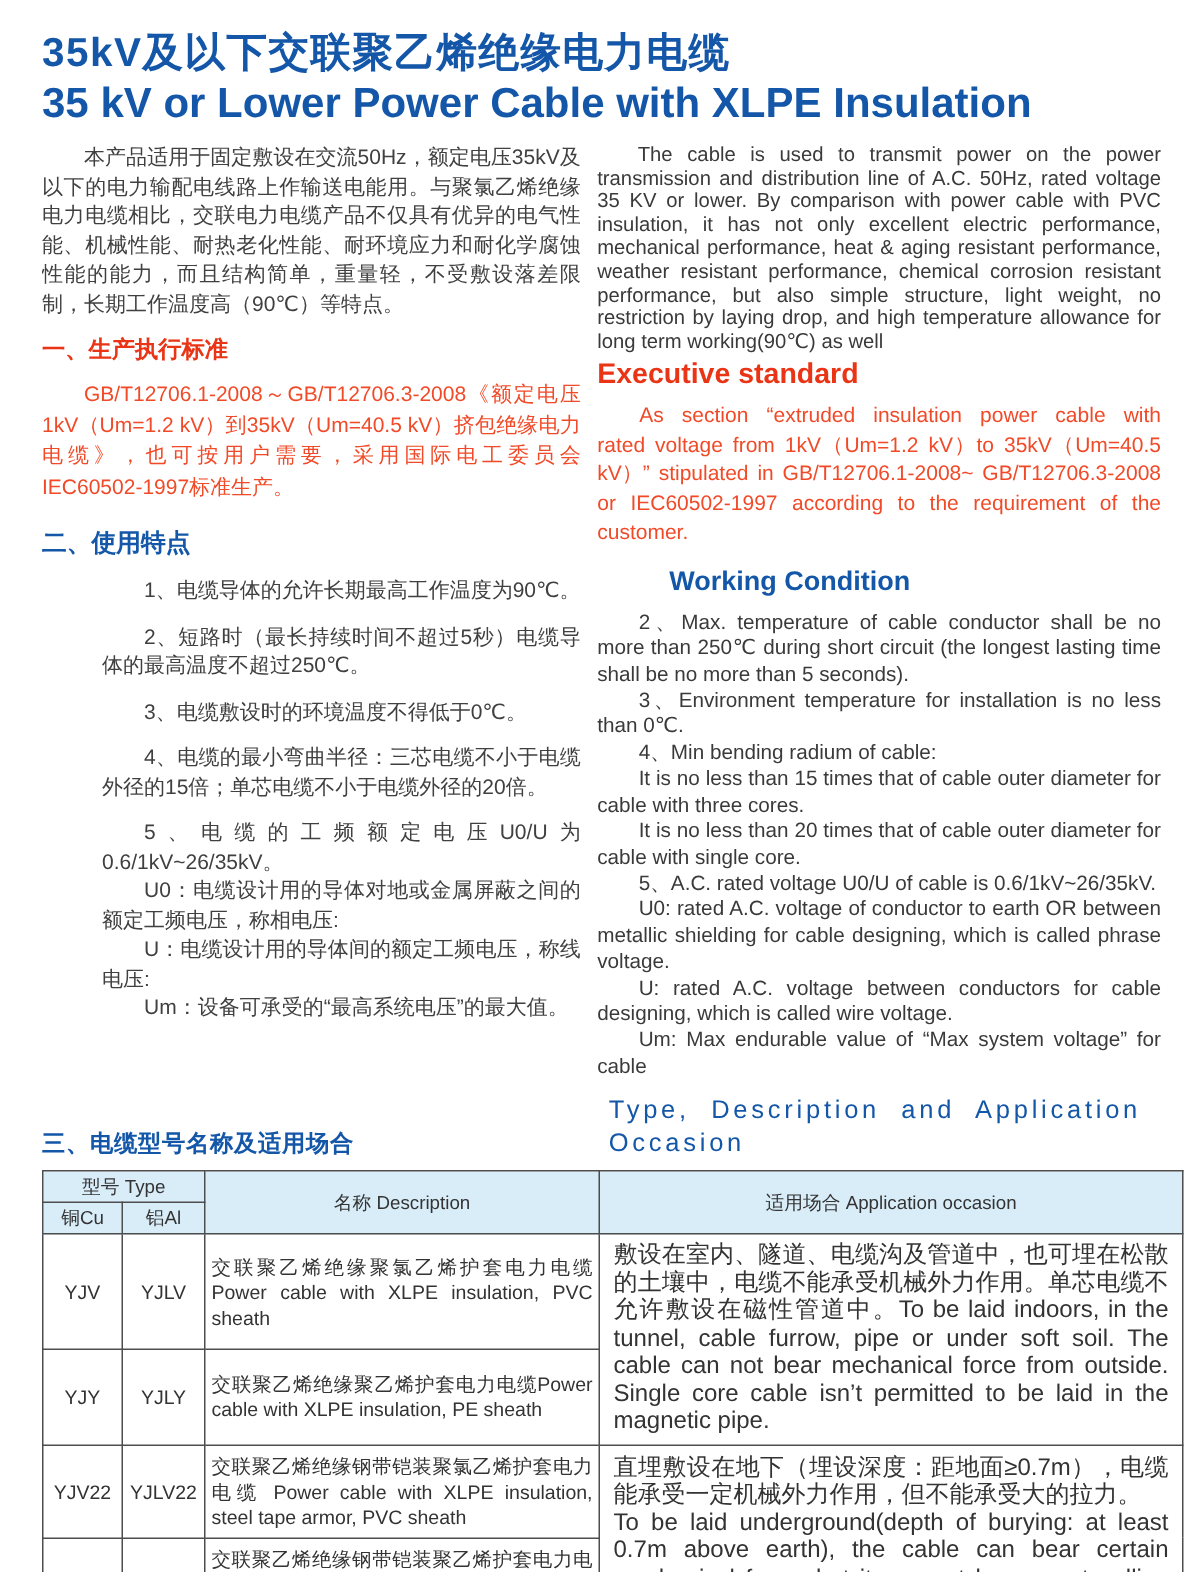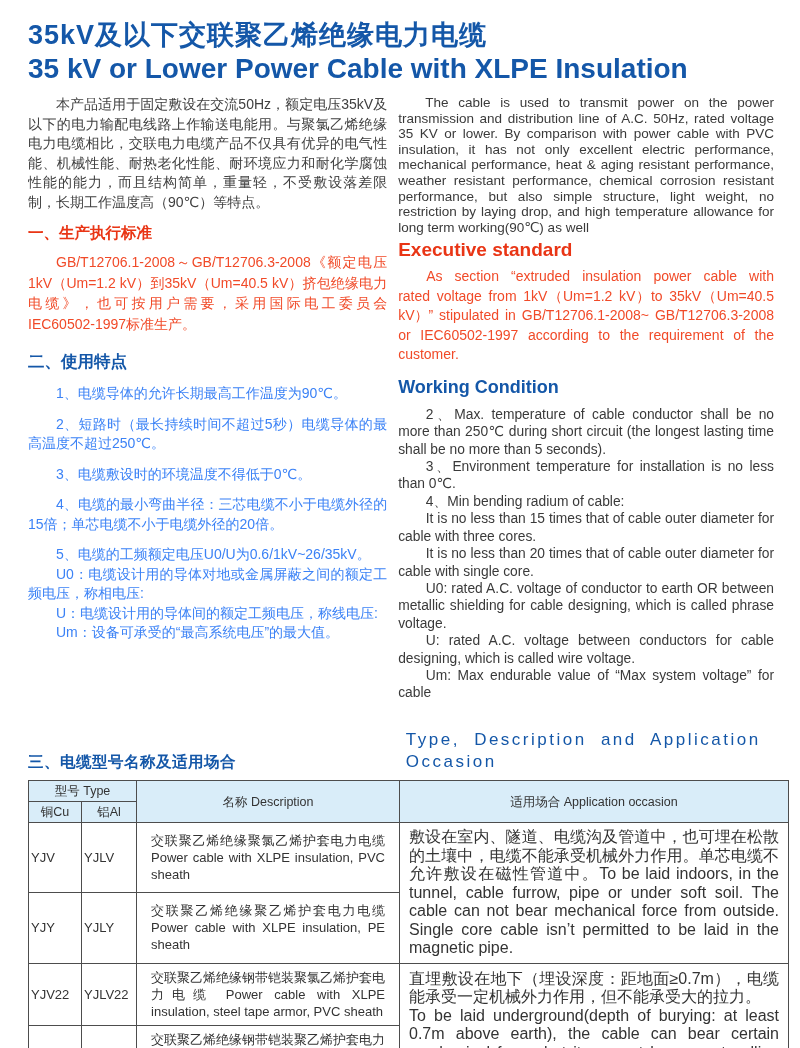--- a/index.html
+++ b/index.html
@@ -22,45 +22,45 @@
   .col-right{width:383px;}
 
   .ind{text-indent:2em;}
   .just{text-align:justify;}
 
   
   .zh-body{font-size:14px;line-height:19.5px;color:#404040;}
   .h-red-zh{color:#e93515;font-weight:bold;font-size:15.5px;margin-top:11px;}
   .red-body-zh{color:#f14a28;font-size:14px;line-height:20.5px;margin-top:8px;}
   .h-blue-zh{color:#1457a8;font-weight:bold;font-size:16.5px;margin-top:17px;}
-  .feat{font-size:14px;line-height:19.5px;color:#3b82f6;margin-top:11px;}
+  .feat{font-size:14px;line-height:19.5px;color:#404040;margin-top:11px;margin-left:40px;}
   .feat.tight{margin-top:0;}
 
   
   .en-intro{font-size:13.5px;line-height:15.6px;color:#3a3a3a;}
   .h-red-en{color:#e93515;font-weight:bold;font-size:19px;margin-top:4px;}
   .red-body-en{color:#f14a28;font-size:14px;line-height:19.5px;margin-top:6px;word-spacing:2px;}
-  .h-blue-en{color:#1457a8;font-weight:bold;font-size:18px;margin-top:12px;}
+  .h-blue-en{color:#1457a8;font-weight:bold;font-size:18px;margin-top:12px;margin-left:48px;}
   .wc-item{font-size:13.8px;line-height:17.4px;color:#3a3a3a;}
   .wc-list{margin-top:8px;}
 
   
   .type-headings{display:flex;gap:26px;margin-top:2px;align-items:flex-end;}
   .h-type-zh{width:366px;color:#1457a8;font-weight:bold;font-size:15.5px;letter-spacing:0.5px;}
   .h-type-en{width:383px;color:#1457a8;font-weight:normal;font-size:17px;line-height:22px;letter-spacing:2.5px;word-spacing:7px;}
 
   
   table.cable{width:760px;border-collapse:collapse;table-layout:fixed;margin-top:7px;}
   table.cable td{border:1px solid #4d4d4d;vertical-align:middle;}
   tr.th td{
     background:#d9edf9;font-size:12.5px;color:#333333;
     text-align:center;padding:1px 3px;height:18px;line-height:16px;
   }
-  td.cell-type{font-size:13px;color:#333333;padding:2px 2px;}
-  td.cell-desc{font-size:13px;color:#333333;text-align:justify;line-height:17px;padding:5px 14px;vertical-align:middle;}
+  td.cell-type{text-align:center;font-size:13px;color:#333333;padding:2px 2px;}
+  td.cell-desc{font-size:13px;color:#333333;text-align:justify;line-height:17px;padding:5px 4px;vertical-align:middle;}
   td.cell-occ{font-size:16px;color:#333333;text-align:justify;line-height:18.5px;padding:5px 9px;vertical-align:top;}
   .occ-en-block{display:block;}
 </style>
 </head>
 <body>
 
 <div class="page">
   <div class="content">
 
     <div class="title-zh">35kV及以下交联聚乙烯绝缘电力电缆</div>
@@ -91,20 +91,21 @@
         <div class="h-red-en">Executive standard</div>
         <div class="red-body-en ind just">As section “extruded insulation power cable with rated voltage from 1kV（Um=1.2 kV）to 35kV（Um=40.5 kV）” stipulated in GB/T12706.1-2008~ GB/T12706.3-2008 or IEC60502-1997 according to the requirement of the customer.</div>
 
         <div class="h-blue-en">Working Condition</div>
         <div class="wc-list">
           <div class="wc-item ind just">2、Max. temperature of cable conductor shall be no more than 250℃ during short circuit (the longest lasting time shall be no more than 5 seconds).</div>
           <div class="wc-item ind just">3、Environment temperature for installation is no less than 0℃.</div>
           <div class="wc-item ind just">4、Min bending radium of cable:</div>
           <div class="wc-item ind just">It is no less than 15 times that of cable outer diameter for cable with three cores.</div>
           <div class="wc-item ind just">It is no less than 20 times that of cable outer diameter for cable with single core.</div>
+          <div class="wc-item ind just">5、A.C. rated voltage U0/U of cable is 0.6/1kV~26/35kV.</div>
           <div class="wc-item ind just">U0: rated A.C. voltage of conductor to earth OR between metallic shielding for cable designing, which is called phrase voltage.</div>
           <div class="wc-item ind just">U: rated A.C. voltage between conductors for cable designing, which is called wire voltage.</div>
           <div class="wc-item ind just">Um: Max endurable value of “Max system voltage” for cable</div>
         </div>
       </div>
     </div>
 
     <div class="type-headings">
       <div class="h-type-zh">三、电缆型号名称及适用场合</div>
       <div class="h-type-en">Type, Description and Application Occasion</div>

